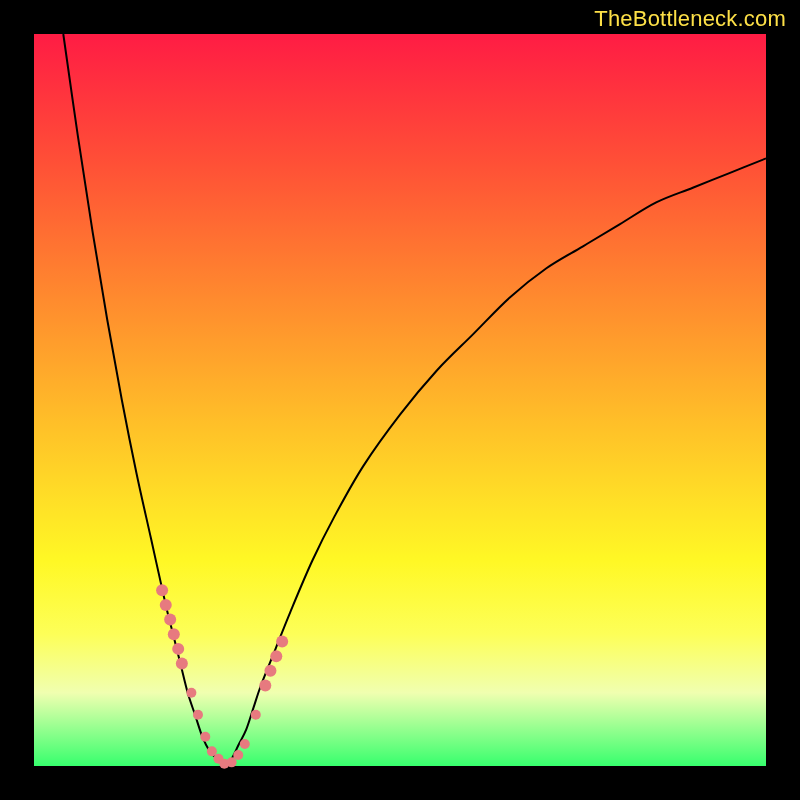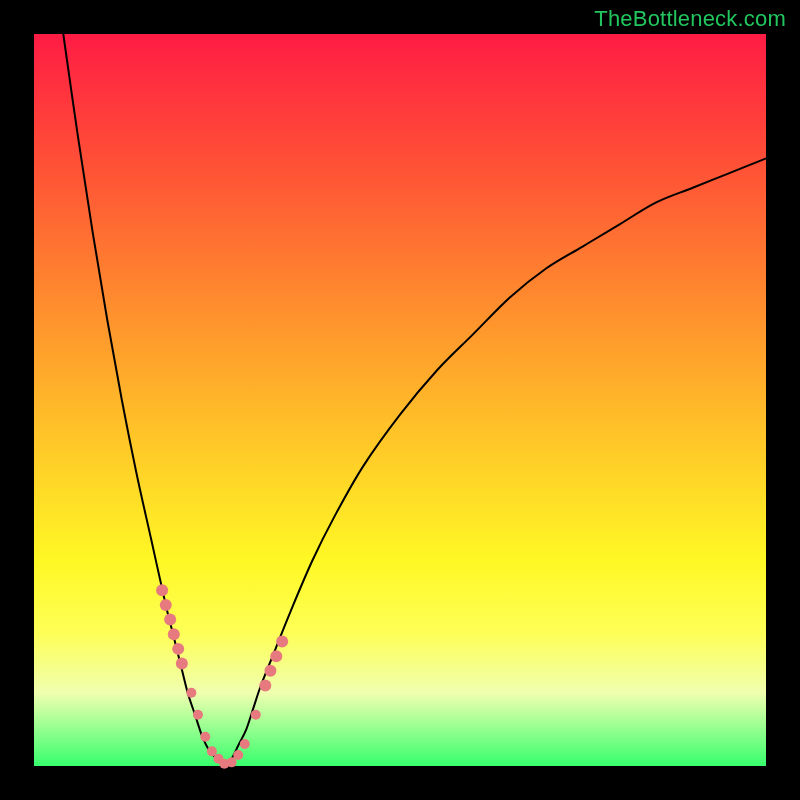--- a/index.html
+++ b/index.html
@@ -26,21 +26,21 @@
       #fff825 72%,
       #fdff58 82%,
       #f0ffb0 90%,
       #37ff6d 100%
     );
   }
   .watermark {
     position: absolute;
     top: 6px;
     right: 14px;
-    color: #22c55e;
+    color: #fde047;
     font-size: 22px;
     font-weight: 500;
     letter-spacing: 0.2px;
     z-index: 10;
   }
   svg.plot {
     position: absolute;
     left: 0;
     top: 0;
     width: 732px;

